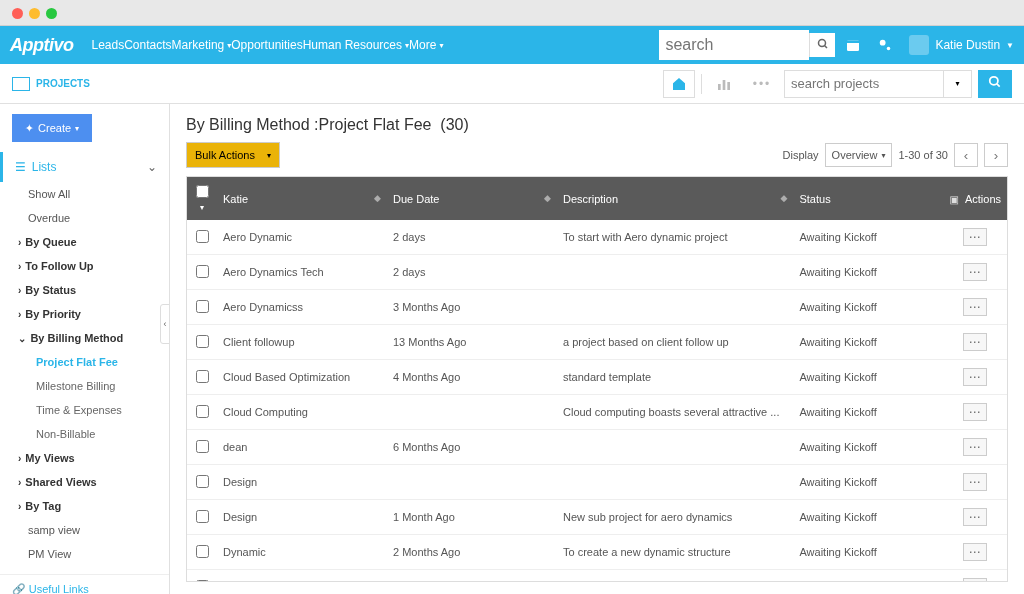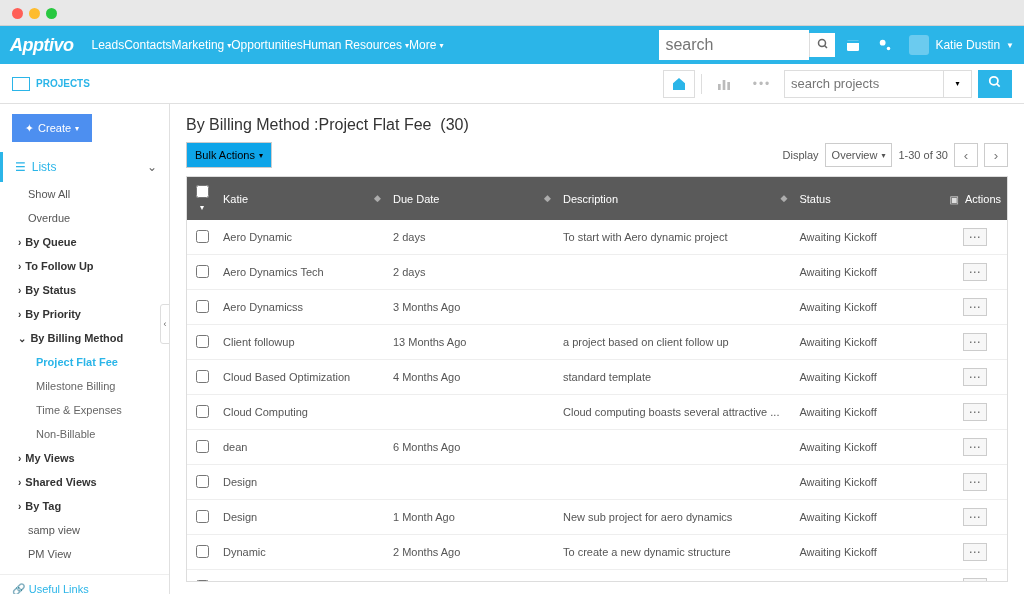--- a/index.html
+++ b/index.html
@@ -40,21 +40,21 @@
 .side-item { padding: 6px 12px 6px 28px; color: #555; font-size: 11px; cursor: pointer; display: flex; align-items: center; }
 .side-item.lvl0 { padding-left: 18px; font-weight: bold; color: #333; }
 .side-item.lvl0 .exp { margin-right: 4px; font-size: 10px; }
 .side-item.lvl2 { padding-left: 36px; color: #666; }
 .side-item.active { color: #2bb5e8; font-weight: bold; }
 .side-foot { padding: 8px 12px; color: #2bb5e8; font-size: 11px; border-top: 1px solid #eee; margin-top: 8px; }
 .collapse-handle { position: absolute; right: -1px; top: 200px; width: 10px; height: 40px; background: #fff; border: 1px solid #ddd; border-radius: 3px 0 0 3px; display: flex; align-items: center; justify-content: center; cursor: pointer; font-size: 9px; color: #666; }
 .main { flex: 1; padding: 12px 16px; overflow: hidden; display: flex; flex-direction: column; background: #fff; }
 .page-title { font-size: 16px; color: #333; margin-bottom: 8px; }
 .toolbar { display: flex; align-items: center; margin-bottom: 8px; }
-.bulk-btn { border: 1px solid #ccc; background: #0ea5e9; height: 26px; padding: 0 8px; font-size: 11px; display: flex; align-items: center; gap: 4px; cursor: pointer; }
+.bulk-btn { border: 1px solid #ccc; background: #eab308; height: 26px; padding: 0 8px; font-size: 11px; display: flex; align-items: center; gap: 12px; cursor: pointer; }
 .disp-wrap { margin-left: auto; display: flex; align-items: center; gap: 6px; font-size: 11px; color: #555; }
 .disp-dd { border: 1px solid #ccc; background: #fff; height: 24px; padding: 0 6px; display: flex; align-items: center; gap: 4px; cursor: pointer; }
 .pager-btn { width: 24px; height: 24px; border: 1px solid #ccc; background: #fff; cursor: pointer; color: #777; }
 .table-wrap { flex: 1; overflow-y: auto; border: 1px solid #ddd; }
 table { width: 100%; border-collapse: collapse; }
 thead th { background: #5a5a5a; color: #fff; font-weight: normal; font-size: 11px; text-align: left; padding: 8px 6px; position: sticky; top: 0; }
 thead th .sort { float: right; opacity: 0.5; font-size: 9px; }
 tbody td { padding: 8px 6px; border-bottom: 1px solid #eee; font-size: 11px; color: #555; }
 .check-cell { width: 30px; text-align: center; }
 .name-col { width: 170px; }

